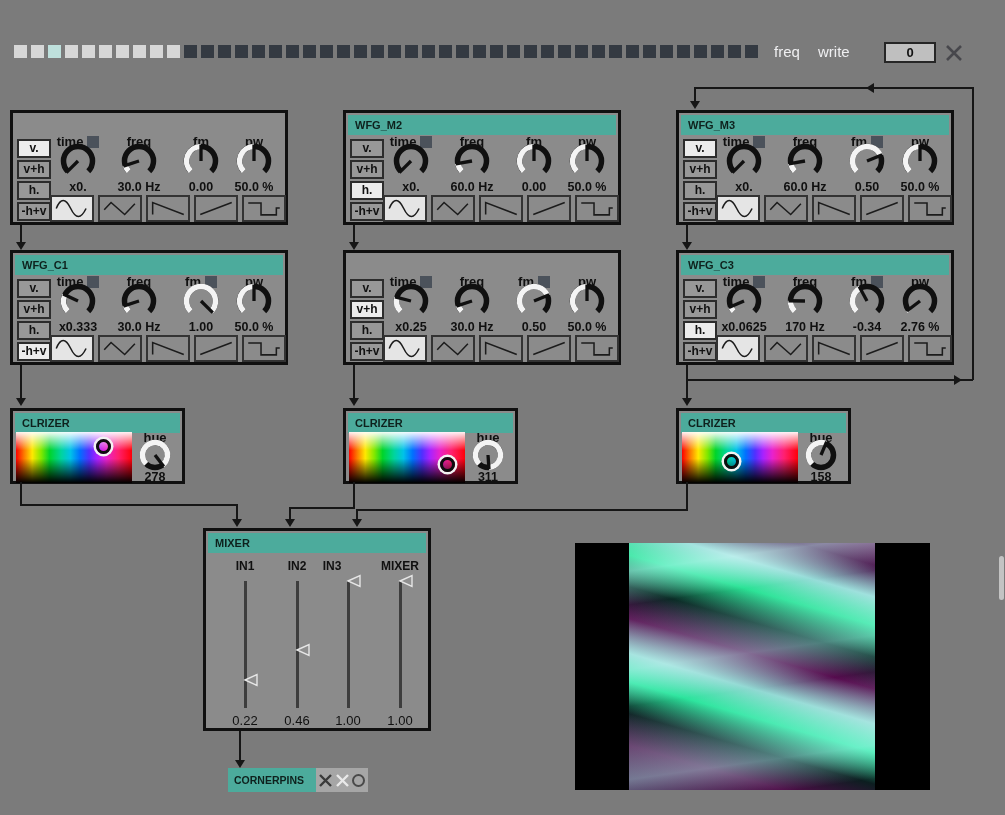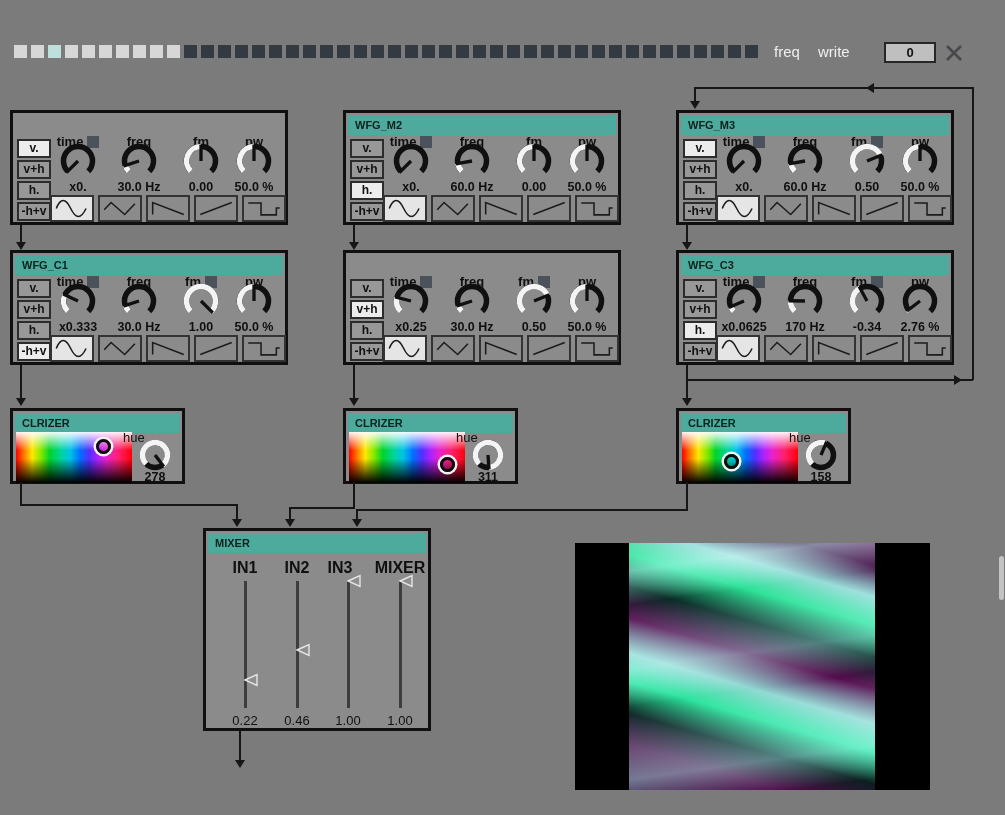--- a/index.html
+++ b/index.html
@@ -44,25 +44,25 @@
   .wf-btn svg{display:block;width:100%;height:100%;}
   
   .clrizer{width:175px;height:76px;}
   .swatch{position:absolute;left:3px;top:21px;width:116px;height:51px;
     background:linear-gradient(to bottom,rgba(255,255,255,.95) 0%,rgba(255,255,255,0) 36%,
                rgba(0,0,0,0) 52%,rgba(0,0,0,1) 100%),
     linear-gradient(to right,#f00 0%,#fc7a00 7%,#ffe800 14%,#7fe800 22%,#00d42a 29%,
                #00d49e 39%,#00c2e8 47%,#0070ff 55%,#5030ff 63%,#a822ff 70%,#e822cc 78%,#ff2070 88%,#ff0008 100%);}
   .swatch-marker{position:absolute;width:9px;height:9px;border:3px solid #0d0d0d;border-radius:50%;
     box-shadow:0 0 0 2.5px #f2f2f2;}
-  .hue-label{position:absolute;text-align:left;font-size:13px;font-weight:normal;color:#101010;}
+  .hue-label{position:absolute;text-align:center;font-size:13px;font-weight:bold;color:#101010;}
   .hue-value{position:absolute;text-align:center;font-size:12.5px;font-weight:bold;color:#101010;}
   
   #mixer{left:203px;top:528px;width:228px;height:203px;}
-  .chan-label{position:absolute;width:76px;text-align:center;font-size:16px;font-weight:bold;color:#101010;}
+  .chan-label{position:absolute;width:76px;text-align:center;font-size:12px;font-weight:bold;color:#101010;}
   .chan-value{position:absolute;width:76px;text-align:center;font-size:13px;font-weight:normal;color:#101010;}
   .chan-track{position:absolute;width:3px;background:#3d3d3d;}
   .chan-handle{position:absolute;width:16px;height:14px;}
   
   #cornerpins{position:absolute;left:228px;top:768px;width:140px;height:24px;display:flex;}
   #cp-label{width:88px;background:#4cab9c;color:#0e211d;font-size:10.5px;font-weight:bold;
     line-height:24px;padding-left:6px;box-sizing:border-box;}
   #cp-icons{flex:1;background:#a6a6a6;display:flex;align-items:center;justify-content:space-evenly;}
   
   #video{position:absolute;left:575px;top:543px;width:355px;height:247px;background:#000;}
@@ -660,37 +660,51 @@
             <polygon points="2,7 14,1.5 14,12.5" fill="#8f8f8f" stroke="#e6e6e6" stroke-width="1.4"></polygon>
           </svg></div>
         <div class="chan-value" style="left:1px;top:182px">0.22</div>
         <div class="chan-label" style="left:53px;top:28px">IN2</div>
         <div class="chan-track" style="left:89.5px;top:50px;height:127px"></div>
         <div class="chan-handle" style="left:89px;top:111.6px">
           <svg width="16" height="14" viewBox="0 0 16 14">
             <polygon points="2,7 14,1.5 14,12.5" fill="#8f8f8f" stroke="#e6e6e6" stroke-width="1.4"></polygon>
           </svg></div>
         <div class="chan-value" style="left:53px;top:182px">0.46</div>
-        <div class="chan-label" style="left:96px;top:28px">IN3</div>
+        <div class="chan-label" style="left:88px;top:28px">IN3</div>
         <div class="chan-track" style="left:140.5px;top:50px;height:127px"></div>
         <div class="chan-handle" style="left:140px;top:43.0px">
           <svg width="16" height="14" viewBox="0 0 16 14">
             <polygon points="2,7 14,1.5 14,12.5" fill="#8f8f8f" stroke="#e6e6e6" stroke-width="1.4"></polygon>
           </svg></div>
         <div class="chan-value" style="left:104px;top:182px">1.00</div>
         <div class="chan-label" style="left:156px;top:28px">MIXER</div>
         <div class="chan-track" style="left:192.5px;top:50px;height:127px"></div>
         <div class="chan-handle" style="left:192px;top:43.0px">
           <svg width="16" height="14" viewBox="0 0 16 14">
             <polygon points="2,7 14,1.5 14,12.5" fill="#8f8f8f" stroke="#e6e6e6" stroke-width="1.4"></polygon>
           </svg></div>
         <div class="chan-value" style="left:156px;top:182px">1.00</div>
       </div>
   </div>
 
+  <div id="cornerpins">
+    <div id="cp-label">CORNERPINS</div>
+    <div id="cp-icons">
+      <svg width="15" height="15" viewBox="0 0 15 15">
+          <path d="M2,2 L13,13 M13,2 L2,13" stroke="#3a3a3a" stroke-width="2.4"></path>
+        </svg>
+      <svg width="15" height="15" viewBox="0 0 15 15">
+          <path d="M2,2 L13,13 M13,2 L2,13" stroke="#e9e9e9" stroke-width="2.4"></path>
+        </svg>
+      <svg width="15" height="15" viewBox="0 0 15 15">
+          <circle cx="7.5" cy="7.5" r="5.5" stroke="#4a4a4a" stroke-width="2" fill="none"></circle>
+        </svg>
+    </div>
+  </div>
 
   <div id="video">
     <div id="video-content"></div>
   </div>
 
   <div id="scroll-thumb"></div>
 
   <div id="cords">
 
     <div class="line" style="left:20px;top:225px;width:2px;height:17px"></div>

